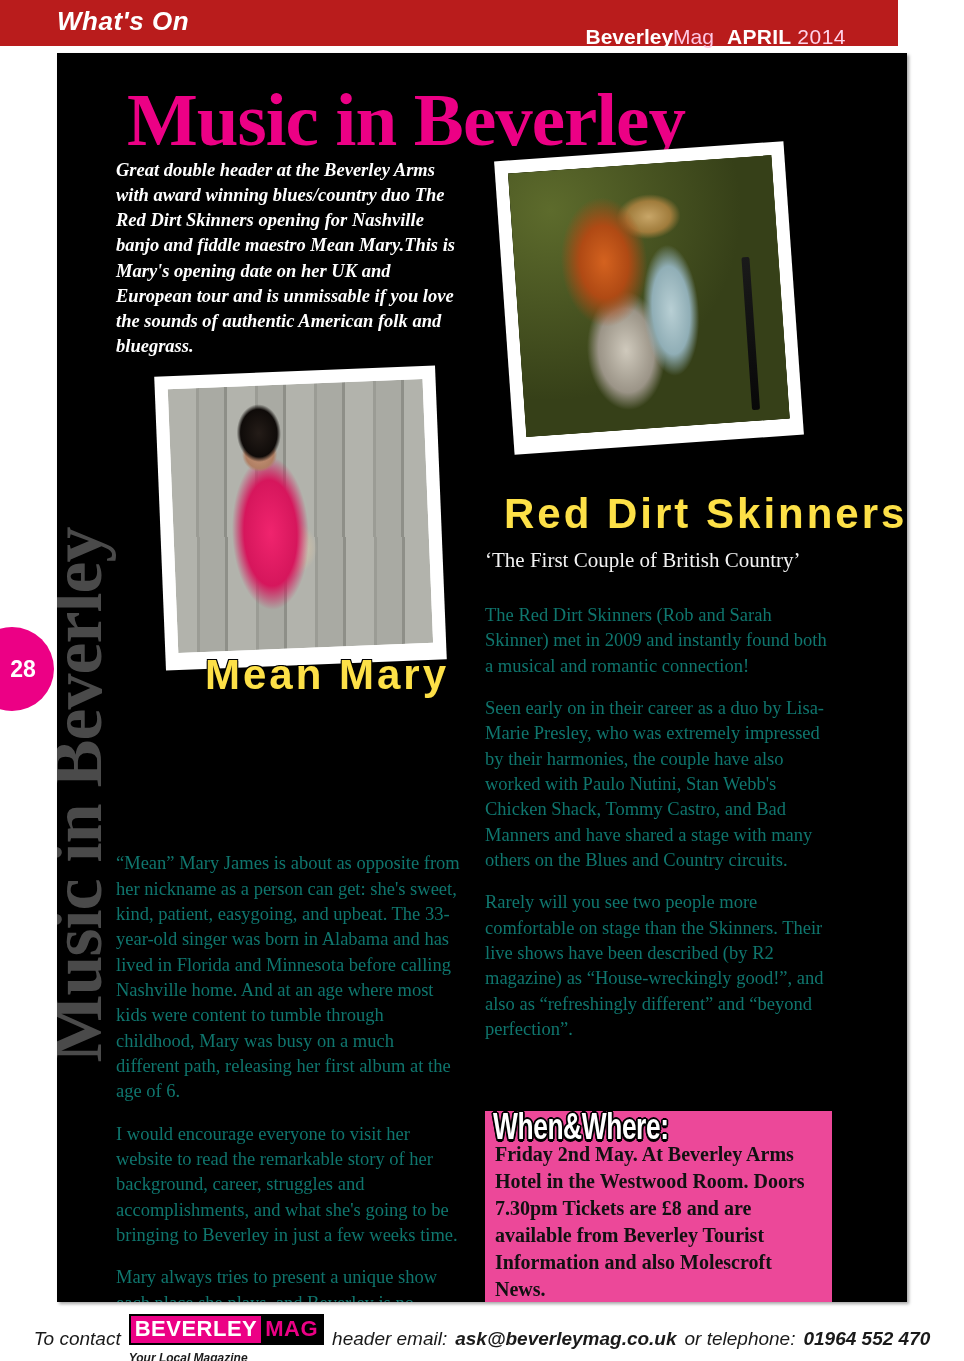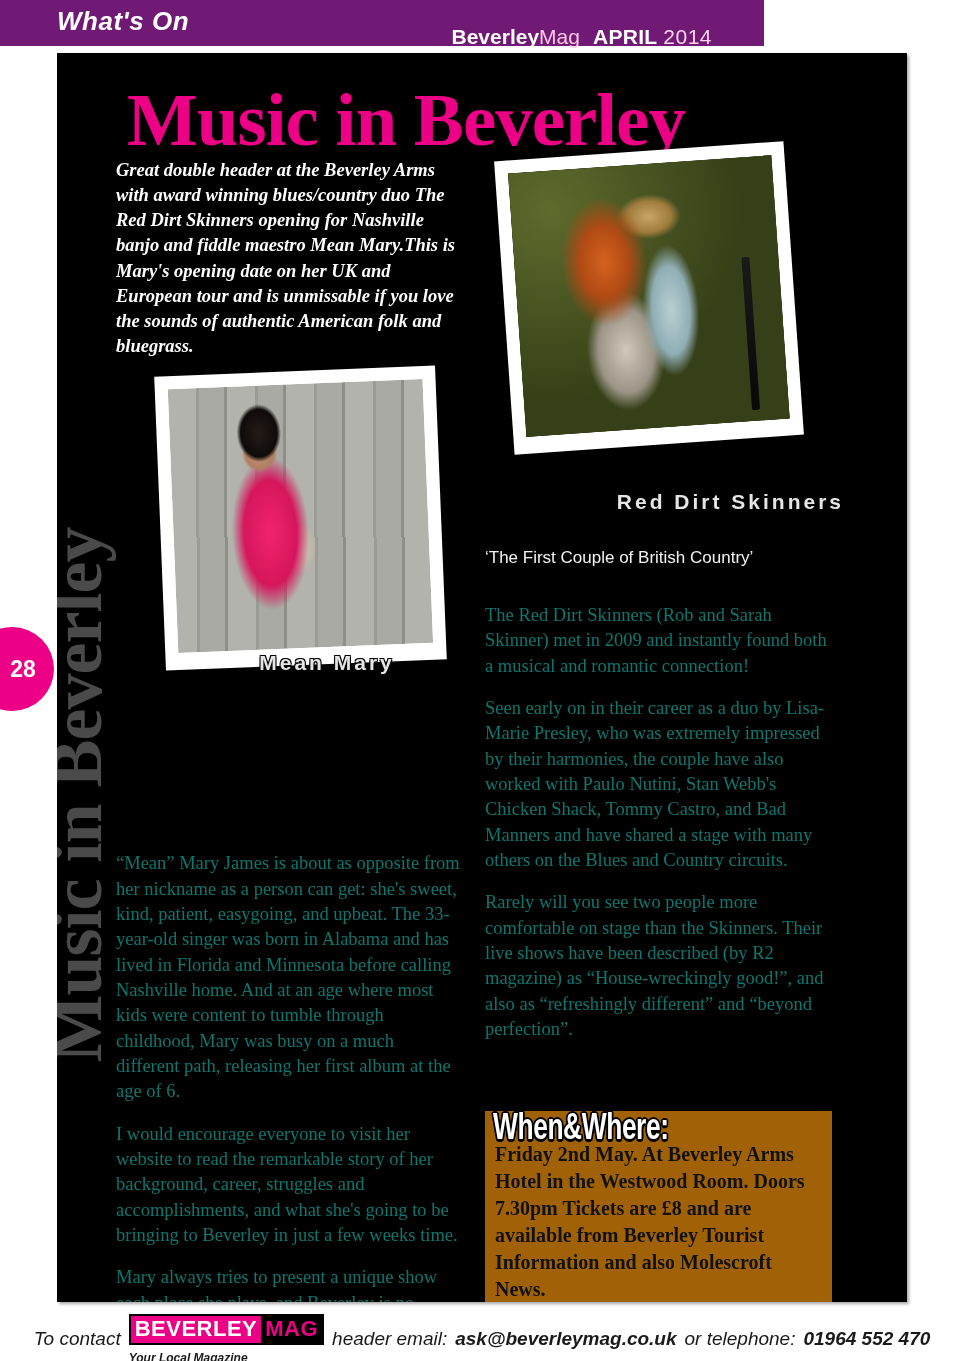--- a/index.html
+++ b/index.html
@@ -12,22 +12,22 @@
     height: 1361px;
     position: relative;
     overflow: hidden;
     font-family: "Liberation Serif", serif;
   }
 
   
   .header-bar {
     position: absolute;
     left: 0; top: 0;
-    width: 764px; height: 46px;
-    background: #701a75;
+    width: 898px; height: 46px;
+    background: #b91c1c;
   }
   .header-title {
     position: absolute;
     left: 57px; top: 7px;
     font-family: "Liberation Sans", sans-serif;
     font-weight: bold;
     font-style: italic;
     font-size: 25px;
     color: #ffffff;
     letter-spacing: 0.5px;
@@ -202,22 +202,22 @@
         #b2b3ac 0px, #b2b3ac 28px,
         #9b9c95 28px, #9b9c95 31px,
         #a9aaa3 31px, #a9aaa3 56px,
         #8e8f88 56px, #8e8f88 59px);
   }
 
   
   .section-head {
     font-family: "Liberation Sans", sans-serif;
     font-weight: bold;
-    font-size: 21px;
-    color: #e5e5e5;
+    font-size: 42px;
+    color: #fde047;
     letter-spacing: 3px;
     transform: scaleY(1.22) scaleX(0.92);
     white-space: nowrap;
     text-shadow: 1px 1px 0 #000, -1px 1px 0 #000, 1px -1px 0 #000, -1px -1px 0 #000;
   }
   .head-rds {
     position: absolute;
     left: 447px; top: 437px;
     width: 340px;
     text-align: right;
@@ -228,32 +228,32 @@
     left: 120px; top: 598px;
     width: 300px;
     text-align: center;
     z-index: 9;
   }
 
   .quote-line {
     position: absolute;
     left: 428px; top: 495px;
     width: 352px;
-    font-family: Liberation Sans, sans-serif;
-    font-size: 17px;
+    font-family: Liberation Serif, serif;
+    font-size: 21px;
     color: #f2f2f2;
     z-index: 6;
   }
 
   
   .ww-box {
     position: absolute;
     left: 428px; top: 1058px;
     width: 347px;
-    background: #a16207;
+    background: #ec4899;
     padding: 30px 27px 12px 10px;
     box-sizing: border-box;
     z-index: 10;
   }
   .ww-head {
     position: absolute;
     left: 8px; top: -4px;
     font-family: "Liberation Sans", sans-serif;
     font-weight: bold;
     font-size: 30px;

